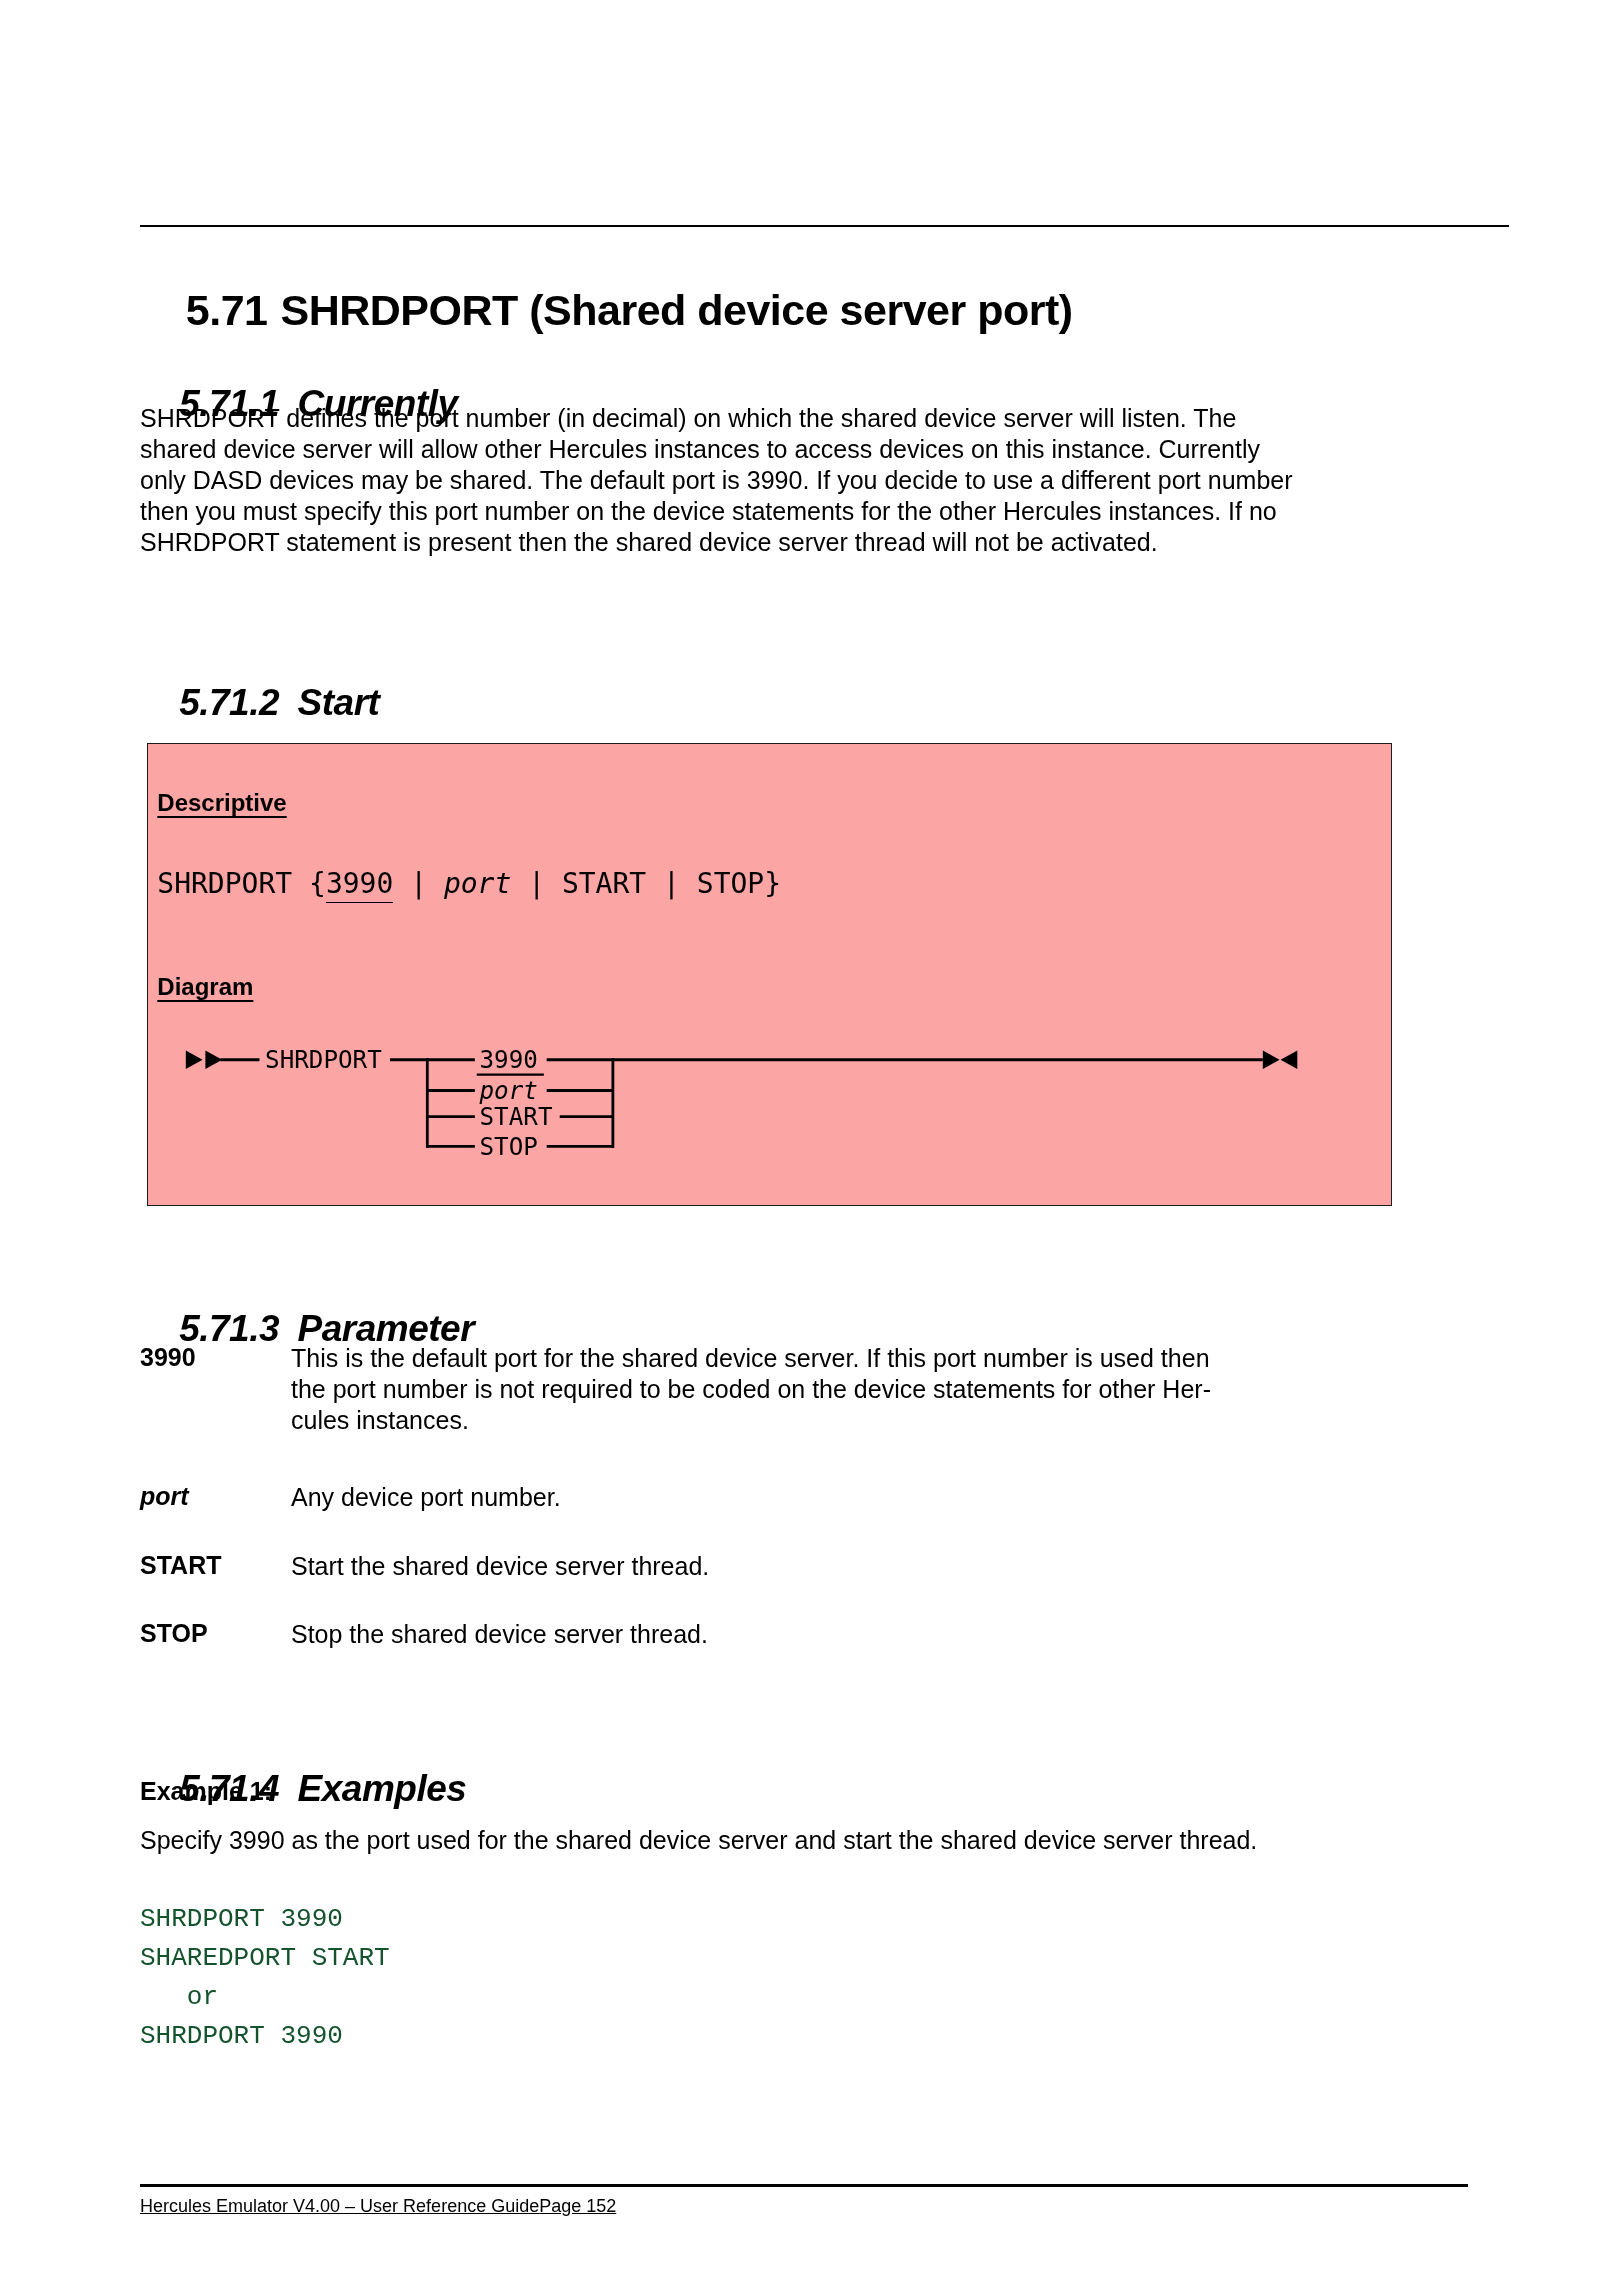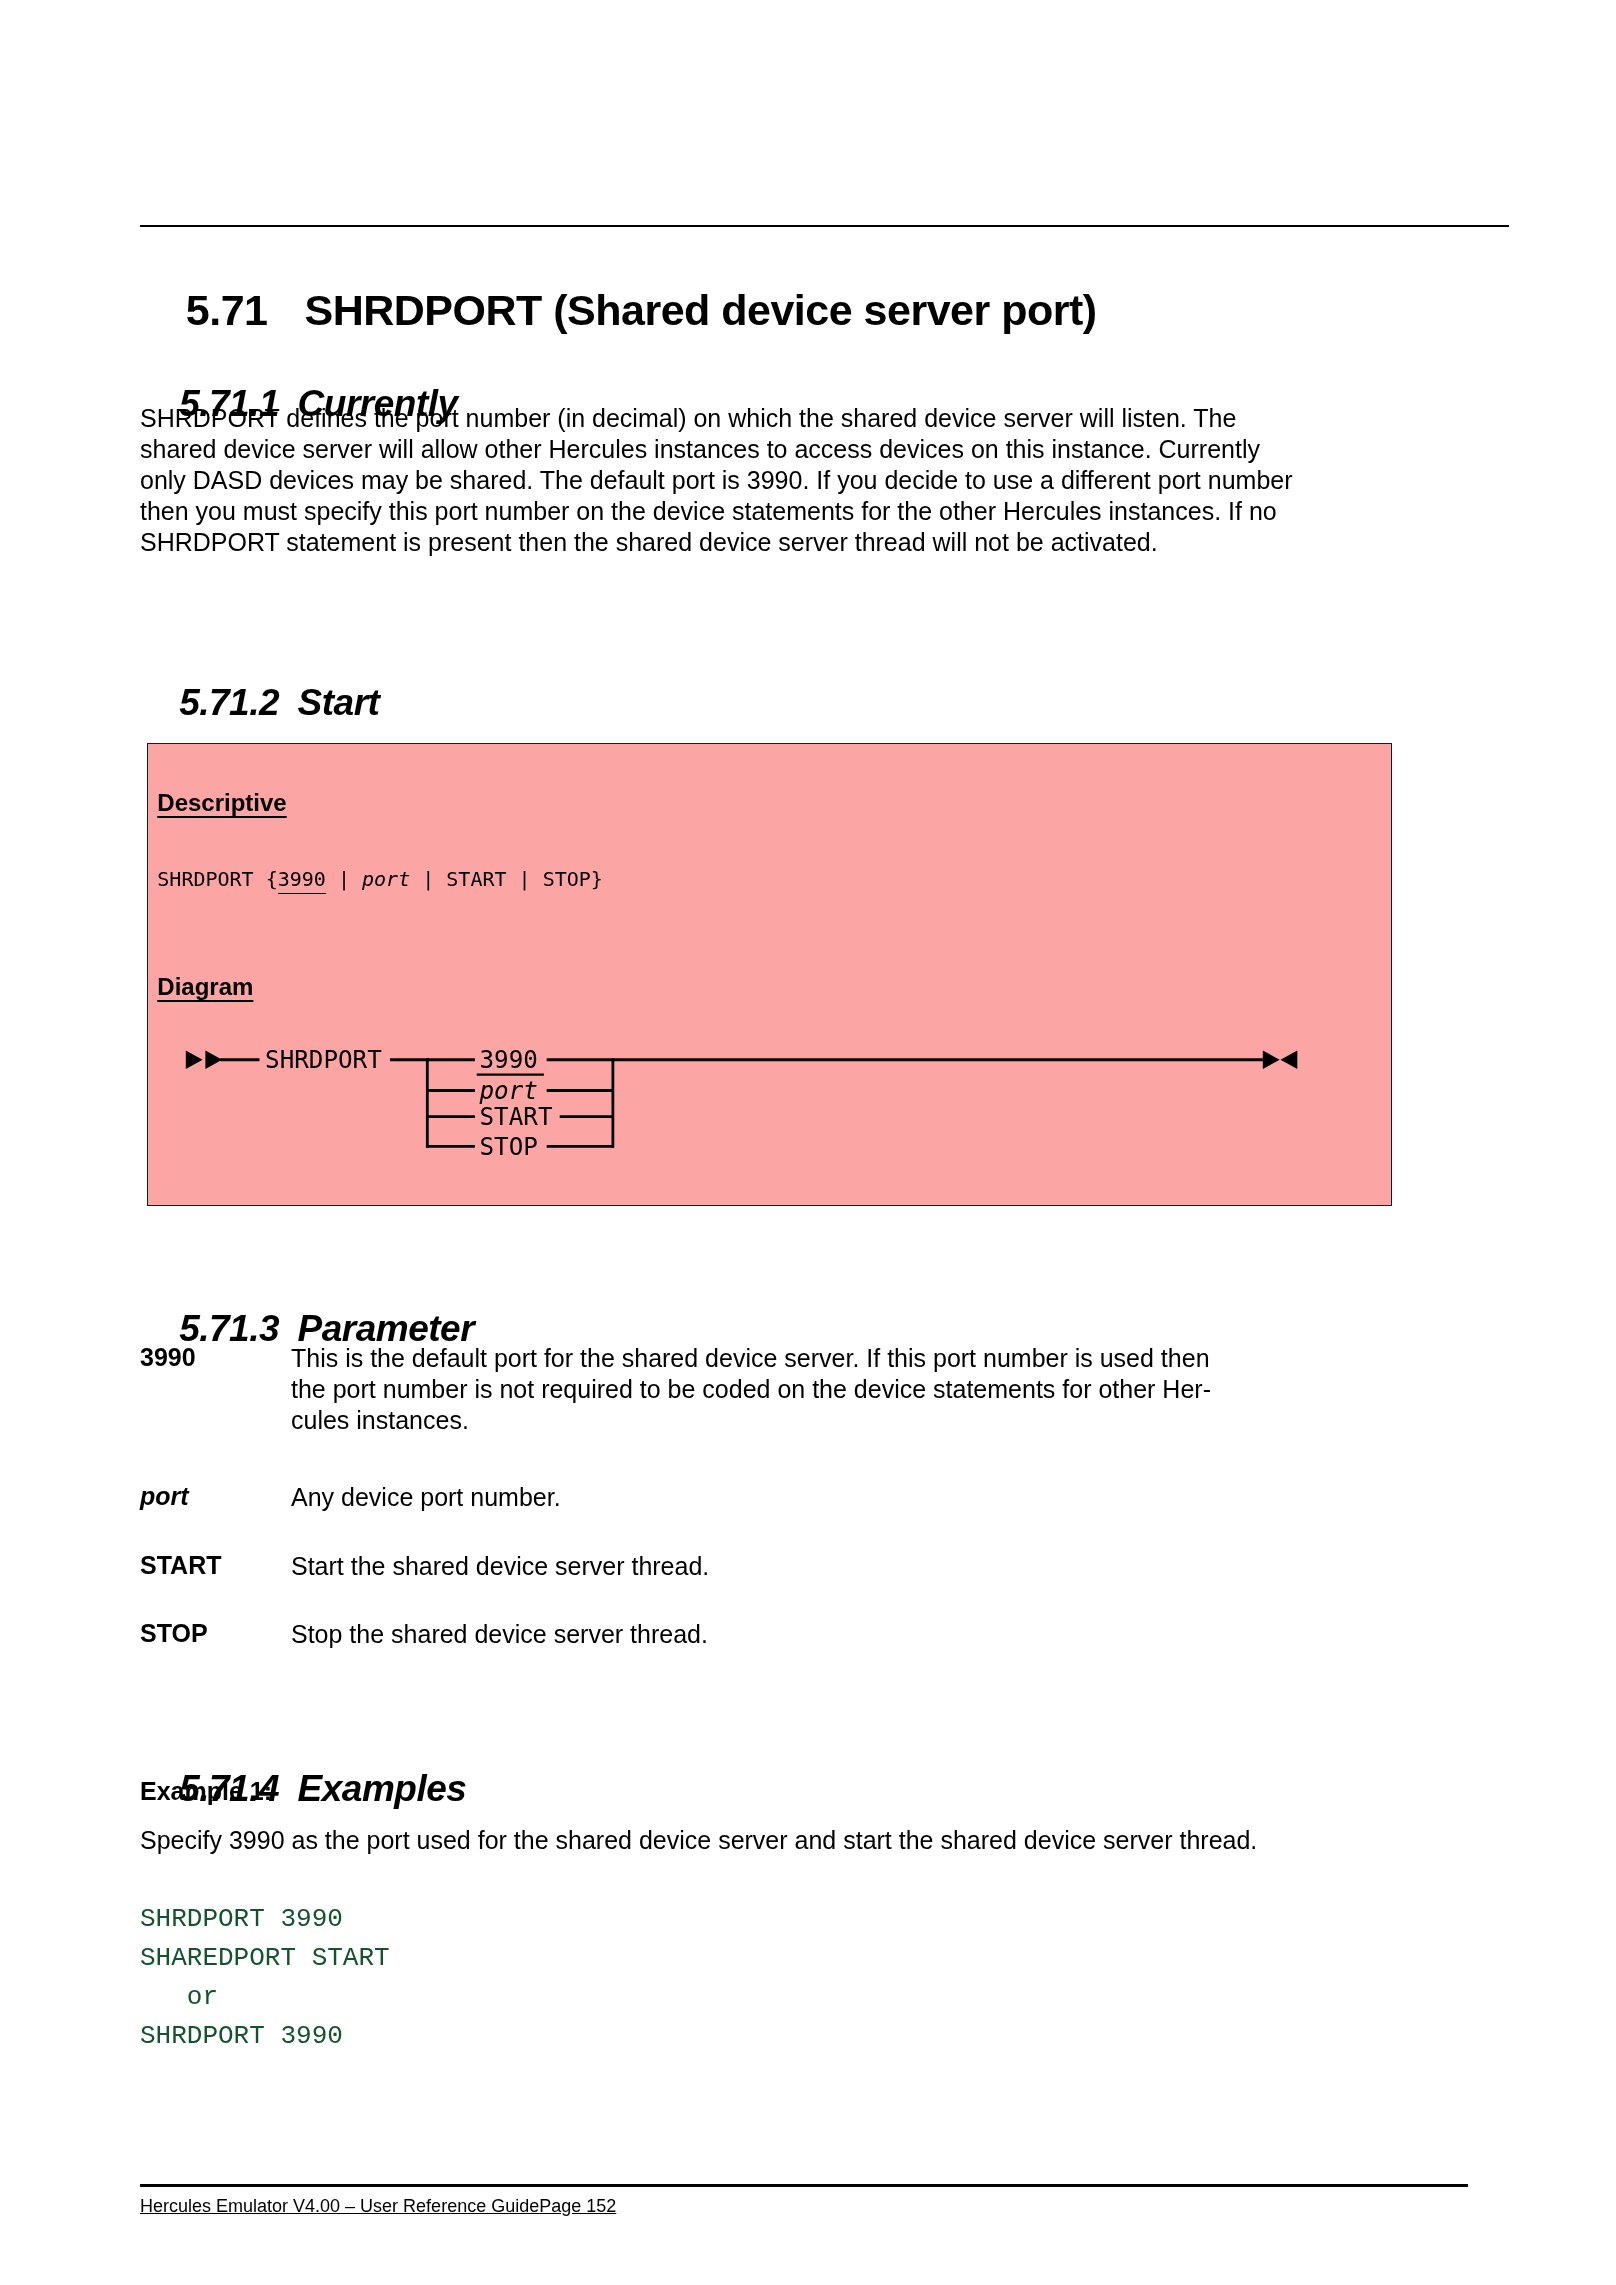--- a/index.html
+++ b/index.html
@@ -9,21 +9,21 @@
     background:#ffffff;
     color:#000;
     font-family:"Liberation Sans", sans-serif;
     overflow:hidden;
   }
   .abs { position:absolute; }
   .rule { border-top:2.8px solid #000; height:0; }
   .rule-thick { border-top:3.7px solid #000; height:0; }
 
   .h1 { font-size:43px; font-weight:bold; white-space:pre; letter-spacing:-0.5px; }
-  .h1 .sect-no { margin-right:37px; }
+  .h1 .sect-no { margin-right:13px; }
   .h2 { font-size:37px; font-weight:bold; font-style:italic; white-space:pre; letter-spacing:-0.5px; }
   .h2 .sect-no { margin-right:18.6px; }
 
   .body-text {
     font-size:25px; line-height:31px;
     white-space:pre; 
   }
 
   .syntax-box {
     border:1.9px solid #1c1c1c;
@@ -31,21 +31,21 @@
     background:#fca5a5;
   }
   .box-label {
     font-size:24px; font-weight:bold;
     text-decoration:underline;
     text-decoration-thickness:1.9px;
     text-underline-offset:4.7px;
   }
   .mono-stmt {
     font-family:"DejaVu Sans Mono", monospace;
-    font-size:20px;
+    font-size:28px;
     white-space:pre;
   }
   .mono-stmt .u { border-bottom:1.9px solid #000; padding-bottom:1.9px; }
   .mono-stmt .it { font-style:italic; }
 
   .param-term { font-size:25px; font-weight:bold; white-space:pre; }
   .param-term.it { font-style:italic; }
   .param-desc { font-size:25px; line-height:31px; white-space:pre; }
 
   .bold-label { font-size:25px; font-weight:bold; white-space:pre; }

